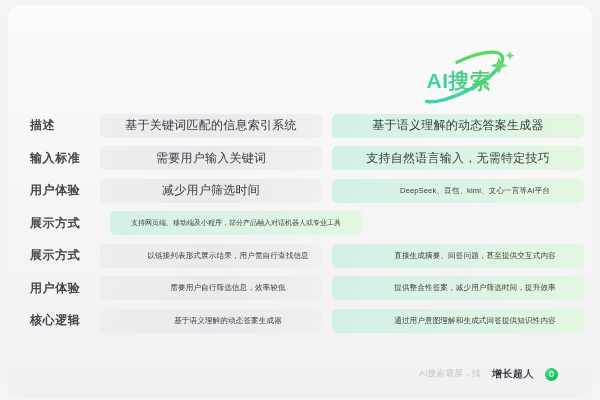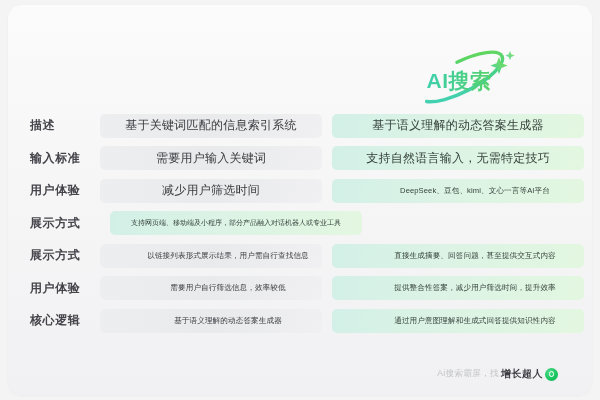--- a/index.html
+++ b/index.html
@@ -132,21 +132,21 @@
   .footer {
     position: absolute;
     left: 0;
     bottom: 14px;
     width: 100%;
     display: flex;
     align-items: center;
     justify-content: flex-end;
     padding-right: 34px;
     box-sizing: border-box;
-    gap: 2px;
+    gap: 11px;
   }
   .footer-faded {
     font-size: 8.5px;
     color: #c2c3c6;
     letter-spacing: 0.4px;
   }
   .footer-brand {
     font-size: 10px;
     font-weight: 700;
     color: #3c3c42;

